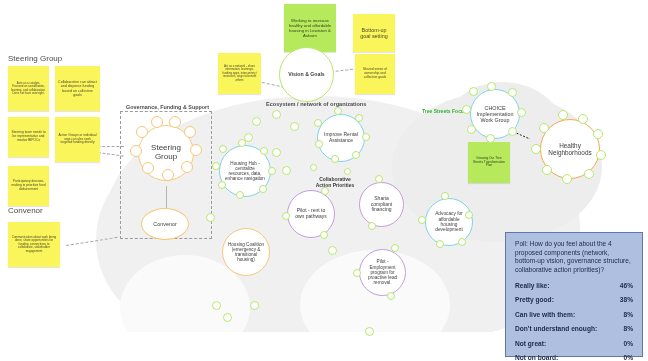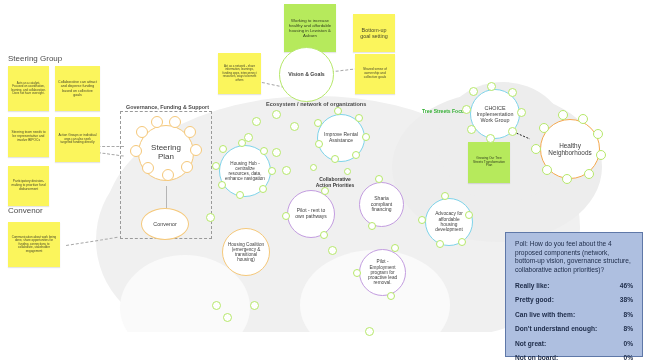--- a/index.html
+++ b/index.html
@@ -130,21 +130,21 @@
 
   <div style="position:absolute;left:279px;top:47px;width:55px;height:55px;">
     <div class="node" style="left:0;top:0;width:55px;height:55px;border:1.4px solid #b6e86a;font-size:5.2px;font-weight:bold;">
       <span class="lbl">Vision &amp; Goals</span>
     </div>
   </div>
 
   <div style="position:absolute;left:131px;top:118px;width:70px;height:70px;">
     <div class="node" style="left:7px;top:7px;width:56px;height:56px;border:1.3px solid #f5c87a;font-size:8px;">
       <span class="lbl" style="white-space:pre-line;">Steering
-Plan</span>
+Group</span>
     </div>
     <div class="ring" style="left:20px;top:-2px;width:12px;height:12px;border:1.2px solid #f5c87a;"></div>
     <div class="ring" style="left:38px;top:-2px;width:12px;height:12px;border:1.2px solid #f5c87a;"></div>
     <div class="ring" style="left:53px;top:8px;width:12px;height:12px;border:1.2px solid #f5c87a;"></div>
     <div class="ring" style="left:59px;top:26px;width:12px;height:12px;border:1.2px solid #f5c87a;"></div>
     <div class="ring" style="left:50px;top:43px;width:12px;height:12px;border:1.2px solid #f5c87a;"></div>
     <div class="ring" style="left:31px;top:51px;width:12px;height:12px;border:1.2px solid #f5c87a;"></div>
     <div class="ring" style="left:11px;top:44px;width:12px;height:12px;border:1.2px solid #f5c87a;"></div>
     <div class="ring" style="left:-1px;top:27px;width:12px;height:12px;border:1.2px solid #f5c87a;"></div>
     <div class="ring" style="left:5px;top:8px;width:12px;height:12px;border:1.2px solid #f5c87a;"></div>

